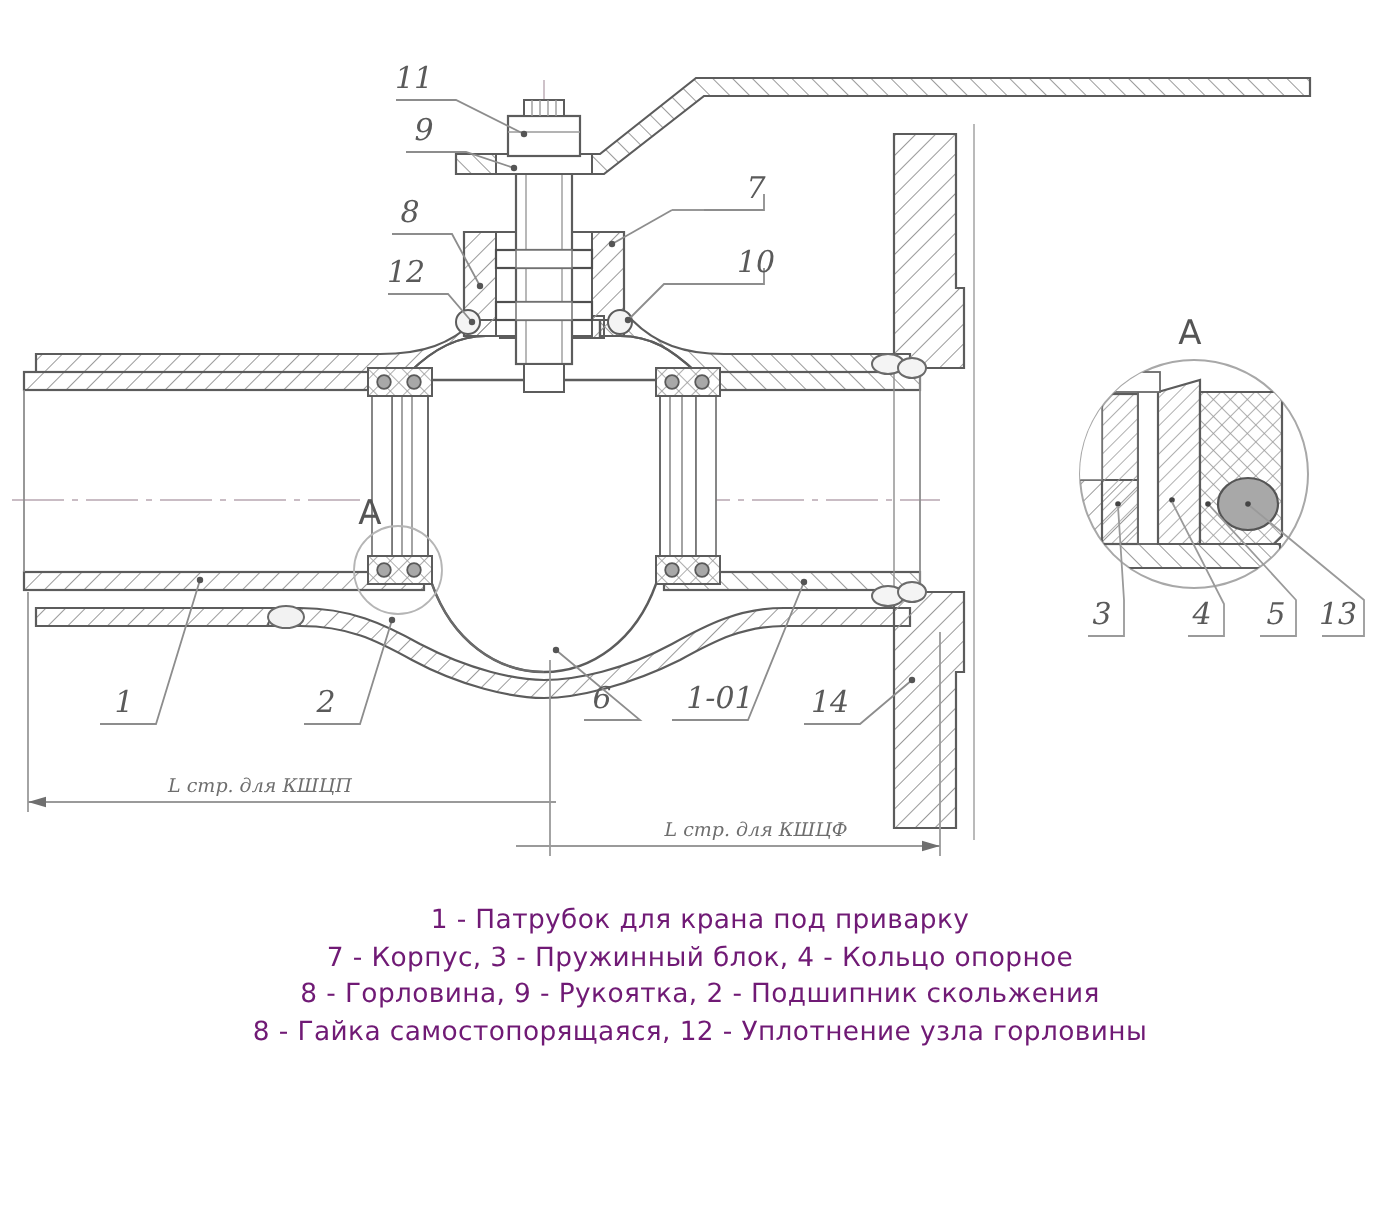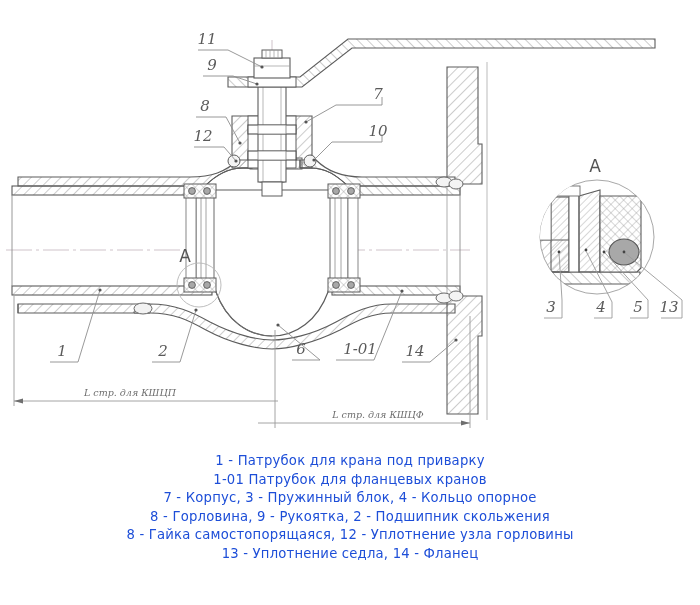--- a/index.html
+++ b/index.html
@@ -24,21 +24,21 @@
   .legend {
     position: absolute;
     left: 0;
     top: 452px;
     width: 700px;
     text-align: center;
   }
   .legend-line {
     font-family: "DejaVu Sans", sans-serif;
     font-size: 13.2px;
-    color: #1d4ed8;
+    color: #701a75;
     line-height: 18.6px;
     letter-spacing: 0.2px;
     white-space: pre;
   }
   text.callout {
     font-family: "DejaVu Serif", serif;
     font-style: italic;
     font-size: 15px;
     fill: #5a5a5a;
   }
@@ -331,20 +331,18 @@
       <text class="callout" x="638" y="312" text-anchor="middle">5</text>
       <text class="callout" x="669" y="312" text-anchor="middle">13</text>
 
       <text class="dimlabel" x="130" y="396" text-anchor="middle">L стр. для КШЦП</text>
       <text class="dimlabel" x="378" y="418" text-anchor="middle">L стр. для КШЦФ</text>
     </g>
   </svg>
 
   <div class="legend">
     <div class="legend-line">1 - Патрубок для крана под приварку</div>
-    <div class="legend-line">1-01 Патрубок для фланцевых кранов</div>
     <div class="legend-line">7 - Корпус, 3 - Пружинный блок, 4 - Кольцо опорное</div>
     <div class="legend-line">8 - Горловина, 9 - Рукоятка, 2 - Подшипник скольжения</div>
     <div class="legend-line">8 - Гайка самостопорящаяся, 12 - Уплотнение узла горловины</div>
-    <div class="legend-line">13 - Уплотнение седла, 14 - Фланец</div>
   </div>
 
 </div>
 
 </body></html>

